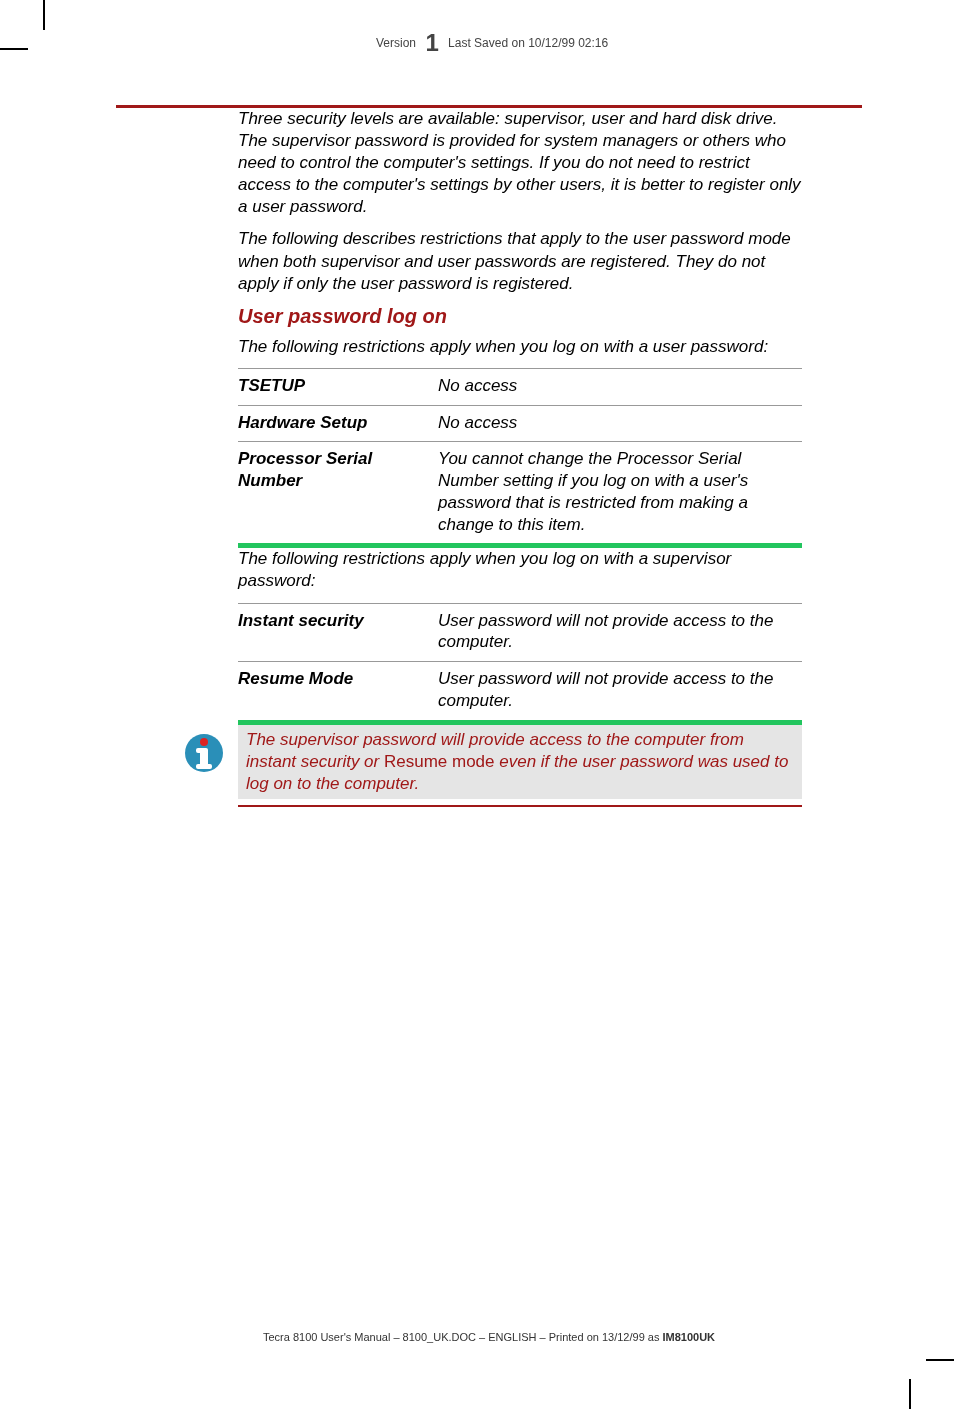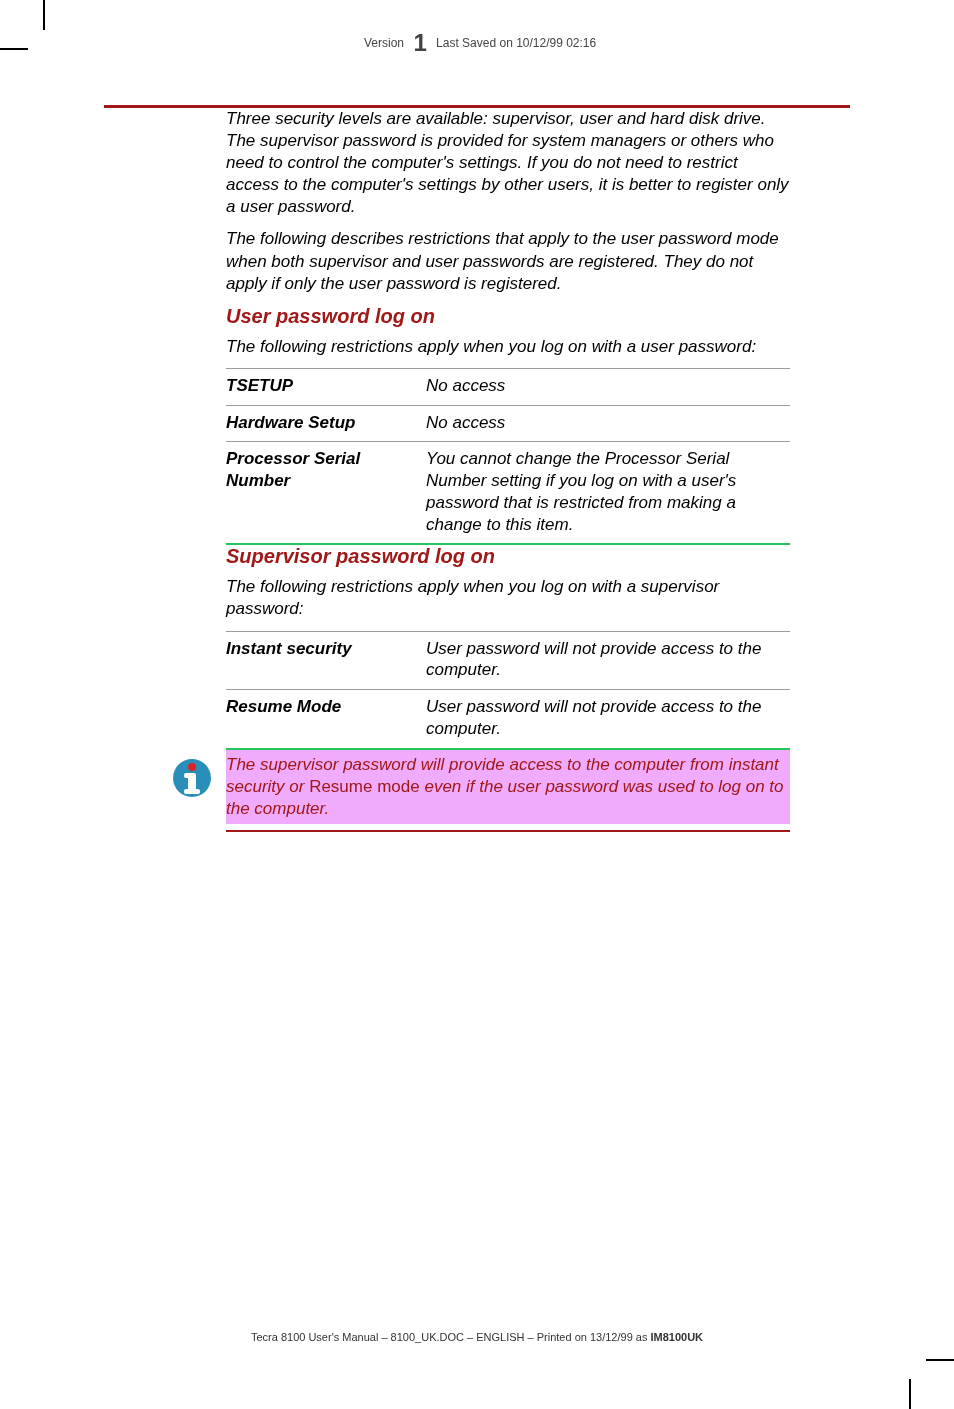--- a/index.html
+++ b/index.html
@@ -2,41 +2,41 @@
 <html><head>
 <meta charset="utf-8">
 <style>
   * { box-sizing: border-box; margin: 0; padding: 0; }
   html, body { width: 954px; height: 1409px; background: #fff; font-family: Arial, Helvetica, sans-serif; color: #000; }
   body { position: relative; }
   .crop-top-left { position: absolute; top: 48px; left: 0; width: 28px; height: 2px; background: #000; }
   .crop-top-left-v { position: absolute; top: 0; left: 43px; width: 2px; height: 30px; background: #000; }
   .crop-bottom-right { position: absolute; bottom: 48px; right: 0; width: 28px; height: 2px; background: #000; }
   .crop-bottom-right-v { position: absolute; bottom: 0; right: 43px; width: 2px; height: 30px; background: #000; }
-  .page { position: absolute; top: 17px; left: 44px; width: 866px; height: 1344px; padding: 0 60px; }
+  .page { position: absolute; top: 17px; left: 56px; width: 866px; height: 1344px; padding: 0 60px; }
   .top-meta { text-align: left; font-size: 12px; color: #444; margin-top: 12px; padding-left: 260px; }
   .top-meta .version-label { font-size: 12px; vertical-align: middle; }
   .top-meta .version-num { font-size: 24px; font-weight: bold; vertical-align: middle; padding: 0 6px; }
   .top-meta .saved { font-size: 12px; vertical-align: middle; }
   .hr-red-thick { height: 3px; background: #a01818; margin-top: 48px; }
   .content { padding-right: 60px; }
   h1.section-title { color: #a01818; font-size: 30px; font-weight: bold; margin-top: 34px; margin-bottom: 24px; }
   .body-indent { margin-left: 122px; }
   p.body { font-size: 17px; line-height: 1.3; margin-bottom: 10px; font-style: italic; }
   h2.sub-red { color: #a01818; font-style: italic; font-weight: bold; font-size: 20px; margin-bottom: 8px; }
   table.def-table { width: 100%; border-collapse: collapse; margin-top: 8px; }
   table.def-table tr { border-top: 1px solid #999; font-style: italic; }
-  table.def-table tr:last-child { border-bottom: 2px solid #22c55e; }
+  table.def-table tr:last-child { border-bottom: 5px solid #22c55e; }
   table.def-table td { padding: 6px 4px 8px 0; vertical-align: top; font-size: 17px; line-height: 1.28; }
   table.def-table td.term { font-weight: bold; width: 200px; }
   .hr-red-thin-bottom { border-bottom: 2px solid #a01818; }
   .note-block { display: flex; align-items: flex-start; margin-top: 0; }
   .note-icon { flex: 0 0 56px; padding-top: 6px; margin-left: -56px; margin-right: 0; }
   .note-icon svg { width: 44px; height: 44px; }
-  .note-text { flex: 1; background: #f0abfc; padding: 4px 4px 4px 0; font-size: 17px; line-height: 1.3; color: #a01818; font-style: italic; }
+  .note-text { flex: 1; background: #e5e5e5; padding: 4px 4px 4px 8px; font-size: 17px; line-height: 1.3; color: #a01818; font-style: italic; }
   .note-text .roman { font-style: normal; }
   .note-wrap { margin-left: 122px; }
   .footer { position: absolute; bottom: 70px; left: 60px; right: 60px; border-top: 2px solid #a01818; padding-top: 6px; display: flex; justify-content: space-between; font-size: 13px; color: #a01818; }
   .print-line { position: absolute; bottom: 18px; left: 0; right: 0; text-align: center; font-size: 11px; color: #333; }
   .print-line .bold { font-weight: bold; }
 </style>
 </head>
 <body>
 
 <div class="crop-top-left"></div>
@@ -72,21 +72,20 @@
           <td class="term">Hardware Setup</td>
           <td>No access</td>
         </tr>
         <tr>
           <td class="term">Processor Serial Number</td>
           <td>You cannot change the Processor Serial Number setting if you log on with a user's password that is restricted from making a change to this item.</td>
         </tr>
       </tbody>
         </table>
 
-      <h2 class="sub-red">Supervisor password log on</h2>
       <p class="body">The following restrictions apply when you log on with a supervisor password:</p>
       <table class="def-table hr-red-thin-bottom">
         <tbody>
             <tr>
           <td class="term">Instant security</td>
           <td>User password will not provide access to the computer.</td>
         </tr>
         <tr>
           <td class="term">Resume Mode</td>
           <td>User password will not provide access to the computer.</td>

